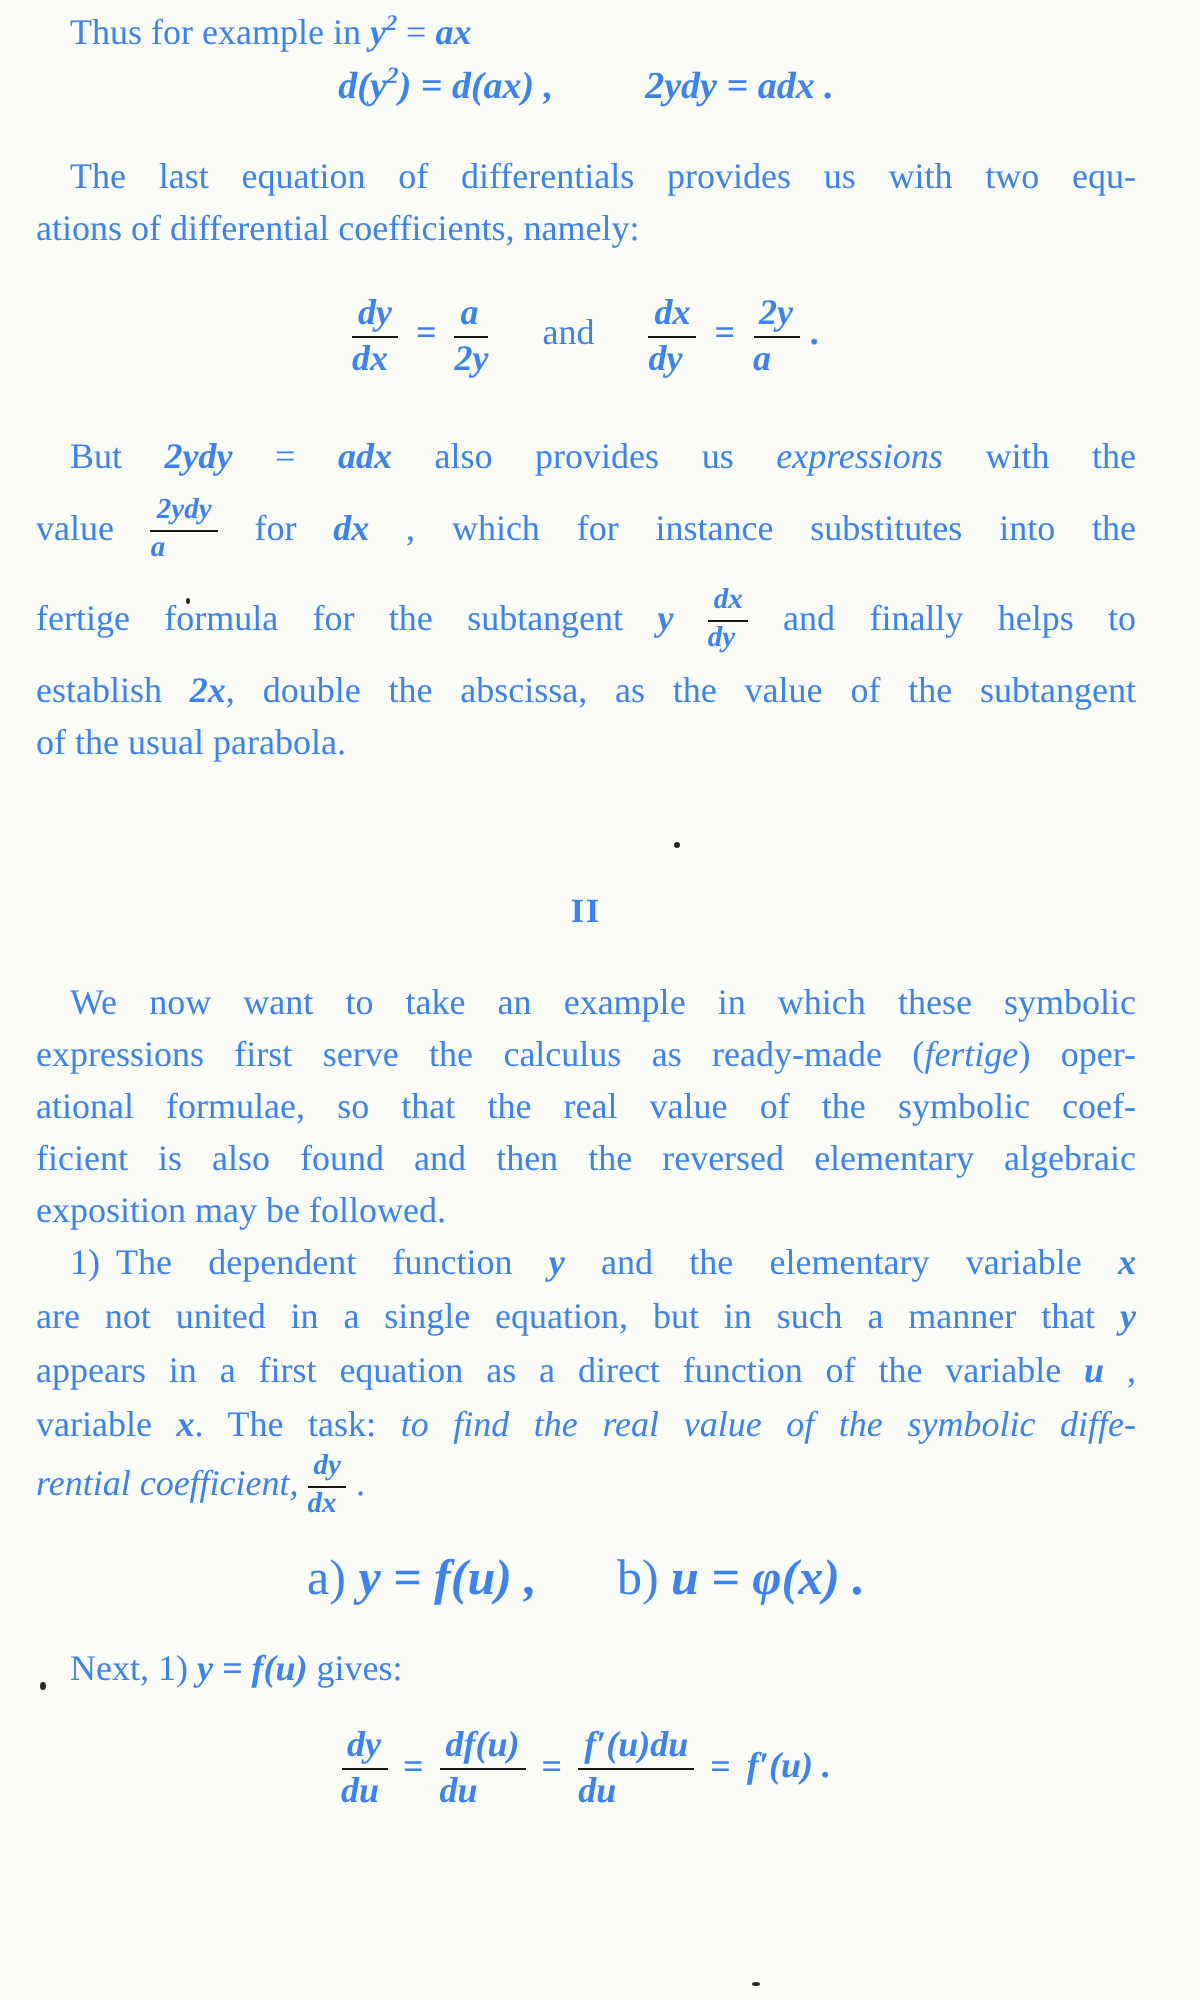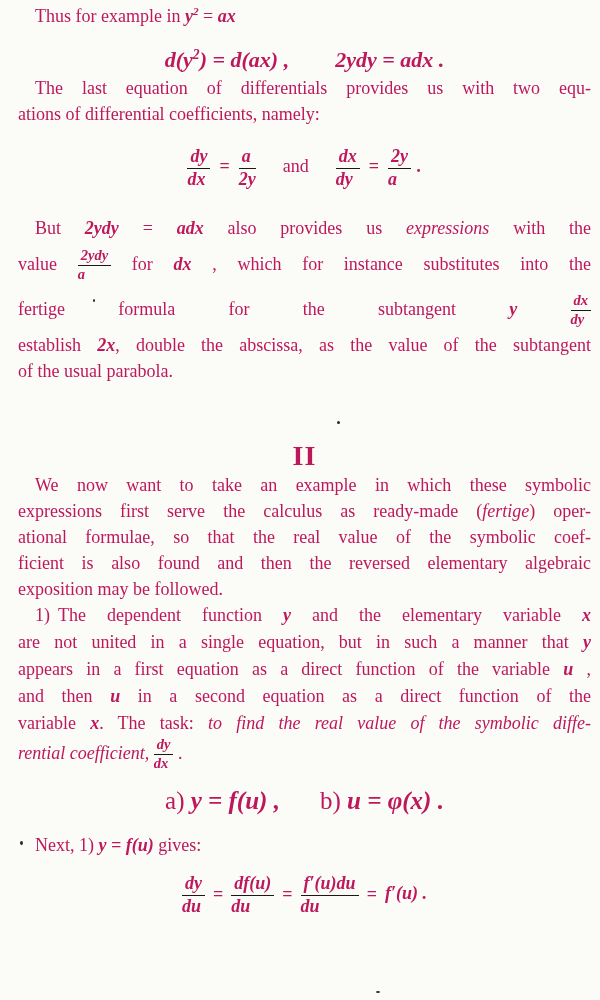--- a/index.html
+++ b/index.html
@@ -2,56 +2,56 @@
 <html><head>
 <meta charset="utf-8">
 <style>
   html,body { margin:0; padding:0; background:#e8e8e4; }
   .page {
     position: relative;
     width: 600px;
     height: 1000px;
     margin: 0 auto;
     background: #fbfbf7;
-    color: #be185d;
+    color: #3b82f6;
     font-family: "Liberation Serif", serif;
     font-size: 18px;
     box-sizing: border-box;
-    padding: 3px 9px 0 18px;
+    padding: 3px 32px 0 18px;
     overflow: hidden;
   }
   .line { line-height: 26px; }
   .indent { text-indent: 17px; }
   .j { text-align: justify; text-align-last: justify; }
   .m { font-style: italic; font-weight: bold; }
   .i { font-style: italic; }
   .sup { font-size: 0.62em; vertical-align: super; line-height: 0; }
 
   .eq { text-align: center; }
-  .eq1 { margin-top: 16px; line-height: 30px; font-size: 22px; }
+  .eq1 { margin-top: 0; line-height: 30px; font-size: 19px; }
   .eq1 .part2 { margin-left: 46px; }
 
   .frac { display: inline-block; vertical-align: middle; text-align: left; line-height: 1.1; }
   .frac .num { display: block; border-bottom: 1.6px solid #1b1713; padding: 0 3px 1px; }
   .frac .den { display: block; padding-top: 1px; }
 
   .eq2 { margin-top: 12px; padding: 8px 0; font-size: 18px; }
   .eq2 .rel { margin: 0 9px; font-weight: bold; }
   .eq2 .andword { margin: 0 27px; font-weight: normal; font-style: normal; }
   .eq2 .enddot { margin-left: 6px; }
 
-  .p2 { }
+  .p2 { margin-top: 16px; }
   .p3 { margin-top: 16px; }
   .p3 .l1 { line-height: 28px; }
   .p3 .tall { line-height: 45px; }
   .inlinefrac { font-size: 14.5px; }
 
-  .sec { margin-top: 60px; text-align: center; font-size: 28px; font-weight: bold; line-height: 24px; letter-spacing: 1px; }
+  .sec { margin-top: 60px; text-align: center; font-size: 17px; font-weight: bold; line-height: 24px; letter-spacing: 1px; }
 
-  .p4 { margin-top: 4px; }
+  .p4 { margin-top: 20px; }
   .p5 .line { line-height: 27px; }
   .p5 .l6 { line-height: 31px; }
 
   .p6 { margin-top: 2px; line-height: 27px; }
   .eq3 { margin-top: 16px; line-height: 28px; font-size: 25px; }
   .eq3 .part2 { margin-left: 40px; }
   .eq3 .lbl { font-style: normal; font-weight: normal; }
   .p7 { margin-top: 17px; line-height: 27px; }
   .eq4 { margin-top: 6px; padding: 9px 0; font-size: 18px; }
   .eq4 .rel { margin: 0 8px; font-weight: bold; }
@@ -74,40 +74,39 @@
   <div class="p2">
     <div class="line indent j"><span>The last equation of differentials provides us with two equ-</span></div>
     <div class="line"><span>ations of differential coefficients, namely:</span></div>
   </div>
 
   <div class="eq eq2"><span class="frac m"><span class="num">dy</span><span class="den">dx</span></span><span class="rel">=</span><span class="frac m"><span class="num">a</span><span class="den">2y</span></span><span class="andword">and</span><span class="frac m"><span class="num">dx</span><span class="den">dy</span></span><span class="rel">=</span><span class="frac m"><span class="num">2y</span><span class="den">a</span></span><span class="m enddot">.</span></div>
 
   <div class="p3">
     <div class="line l1 indent j"><span>But </span><span class="m">2ydy</span><span> = </span><span class="m">adx</span><span> also provides us </span><span class="i">expressions</span><span> with the</span></div>
     <div class="line tall j"><span>value </span><span class="frac m inlinefrac"><span class="num">2ydy</span><span class="den">a</span></span><span> for </span><span class="m">dx</span><span> , which for instance substitutes into the</span></div>
-    <div class="line tall j"><span>fertige formula for the subtangent </span><span class="m">y</span>&nbsp;<span class="frac m inlinefrac"><span class="num">dx</span><span class="den">dy</span></span></div>
+    <div class="line tall j"><span>fertige formula for the subtangent </span><span class="m">y</span>&nbsp;<span class="frac m inlinefrac"><span class="num">dx</span><span class="den">dy</span></span><span> and finally helps to</span></div>
     <div class="line j"><span>establish </span><span class="m">2x</span><span>, double the abscissa, as the value of the subtangent</span></div>
     <div class="line"><span>of the usual parabola.</span></div>
   </div>
 
   <div class="sec"><span>II</span></div>
 
   <div class="p4">
     <div class="line indent j"><span>We now want to take an example in which these symbolic</span></div>
     <div class="line j"><span>expressions first serve the calculus as ready-made (</span><span class="i">fertige</span><span>) oper-</span></div>
     <div class="line j"><span>ational formulae, so that the real value of the symbolic coef-</span></div>
     <div class="line j"><span>ficient is also found and then the reversed elementary algebraic</span></div>
     <div class="line"><span>exposition may be followed.</span></div>
   </div>
 
   <div class="p5">
     <div class="line indent j"><span>1)</span><span style="display:inline-block;width:8px"></span><span>The dependent function </span><span class="m">y</span><span> and the elementary variable </span><span class="m">x</span></div>
     <div class="line j"><span>are not united in a single equation, but in such a manner that </span><span class="m">y</span></div>
     <div class="line j"><span>appears in a first equation as a direct function of the variable </span><span class="m">u</span><span> ,</span></div>
-    <div class="line j"><span>and then </span><span class="m">u</span><span> in a second equation as a direct function of the</span></div>
     <div class="line j"><span>variable </span><span class="m">x</span><span>. The task: </span><span class="i">to find the real value of the symbolic diffe-</span></div>
     <div class="line l6"><span class="i">rential coefficient, </span><span class="frac m inlinefrac"><span class="num">dy</span><span class="den">dx</span></span><span> .</span></div>
   </div>
 
 
   <div class="eq eq3"><span class="lbl">a) </span><span class="m">y = f(u) ,</span><span class="lbl part2">b) </span><span class="m">u = φ(x) .</span></div>
 
   <div class="line indent p7"><span>Next, 1) </span><span class="m">y = f(u)</span><span> gives:</span></div>
 
   <div class="eq eq4"><span class="frac m"><span class="num">dy</span><span class="den">du</span></span><span class="rel">=</span><span class="frac m"><span class="num">df(u)</span><span class="den">du</span></span><span class="rel">=</span><span class="frac m"><span class="num">f′(u)du</span><span class="den">du</span></span><span class="rel">=</span><span class="m">f′(u) .</span></div>

